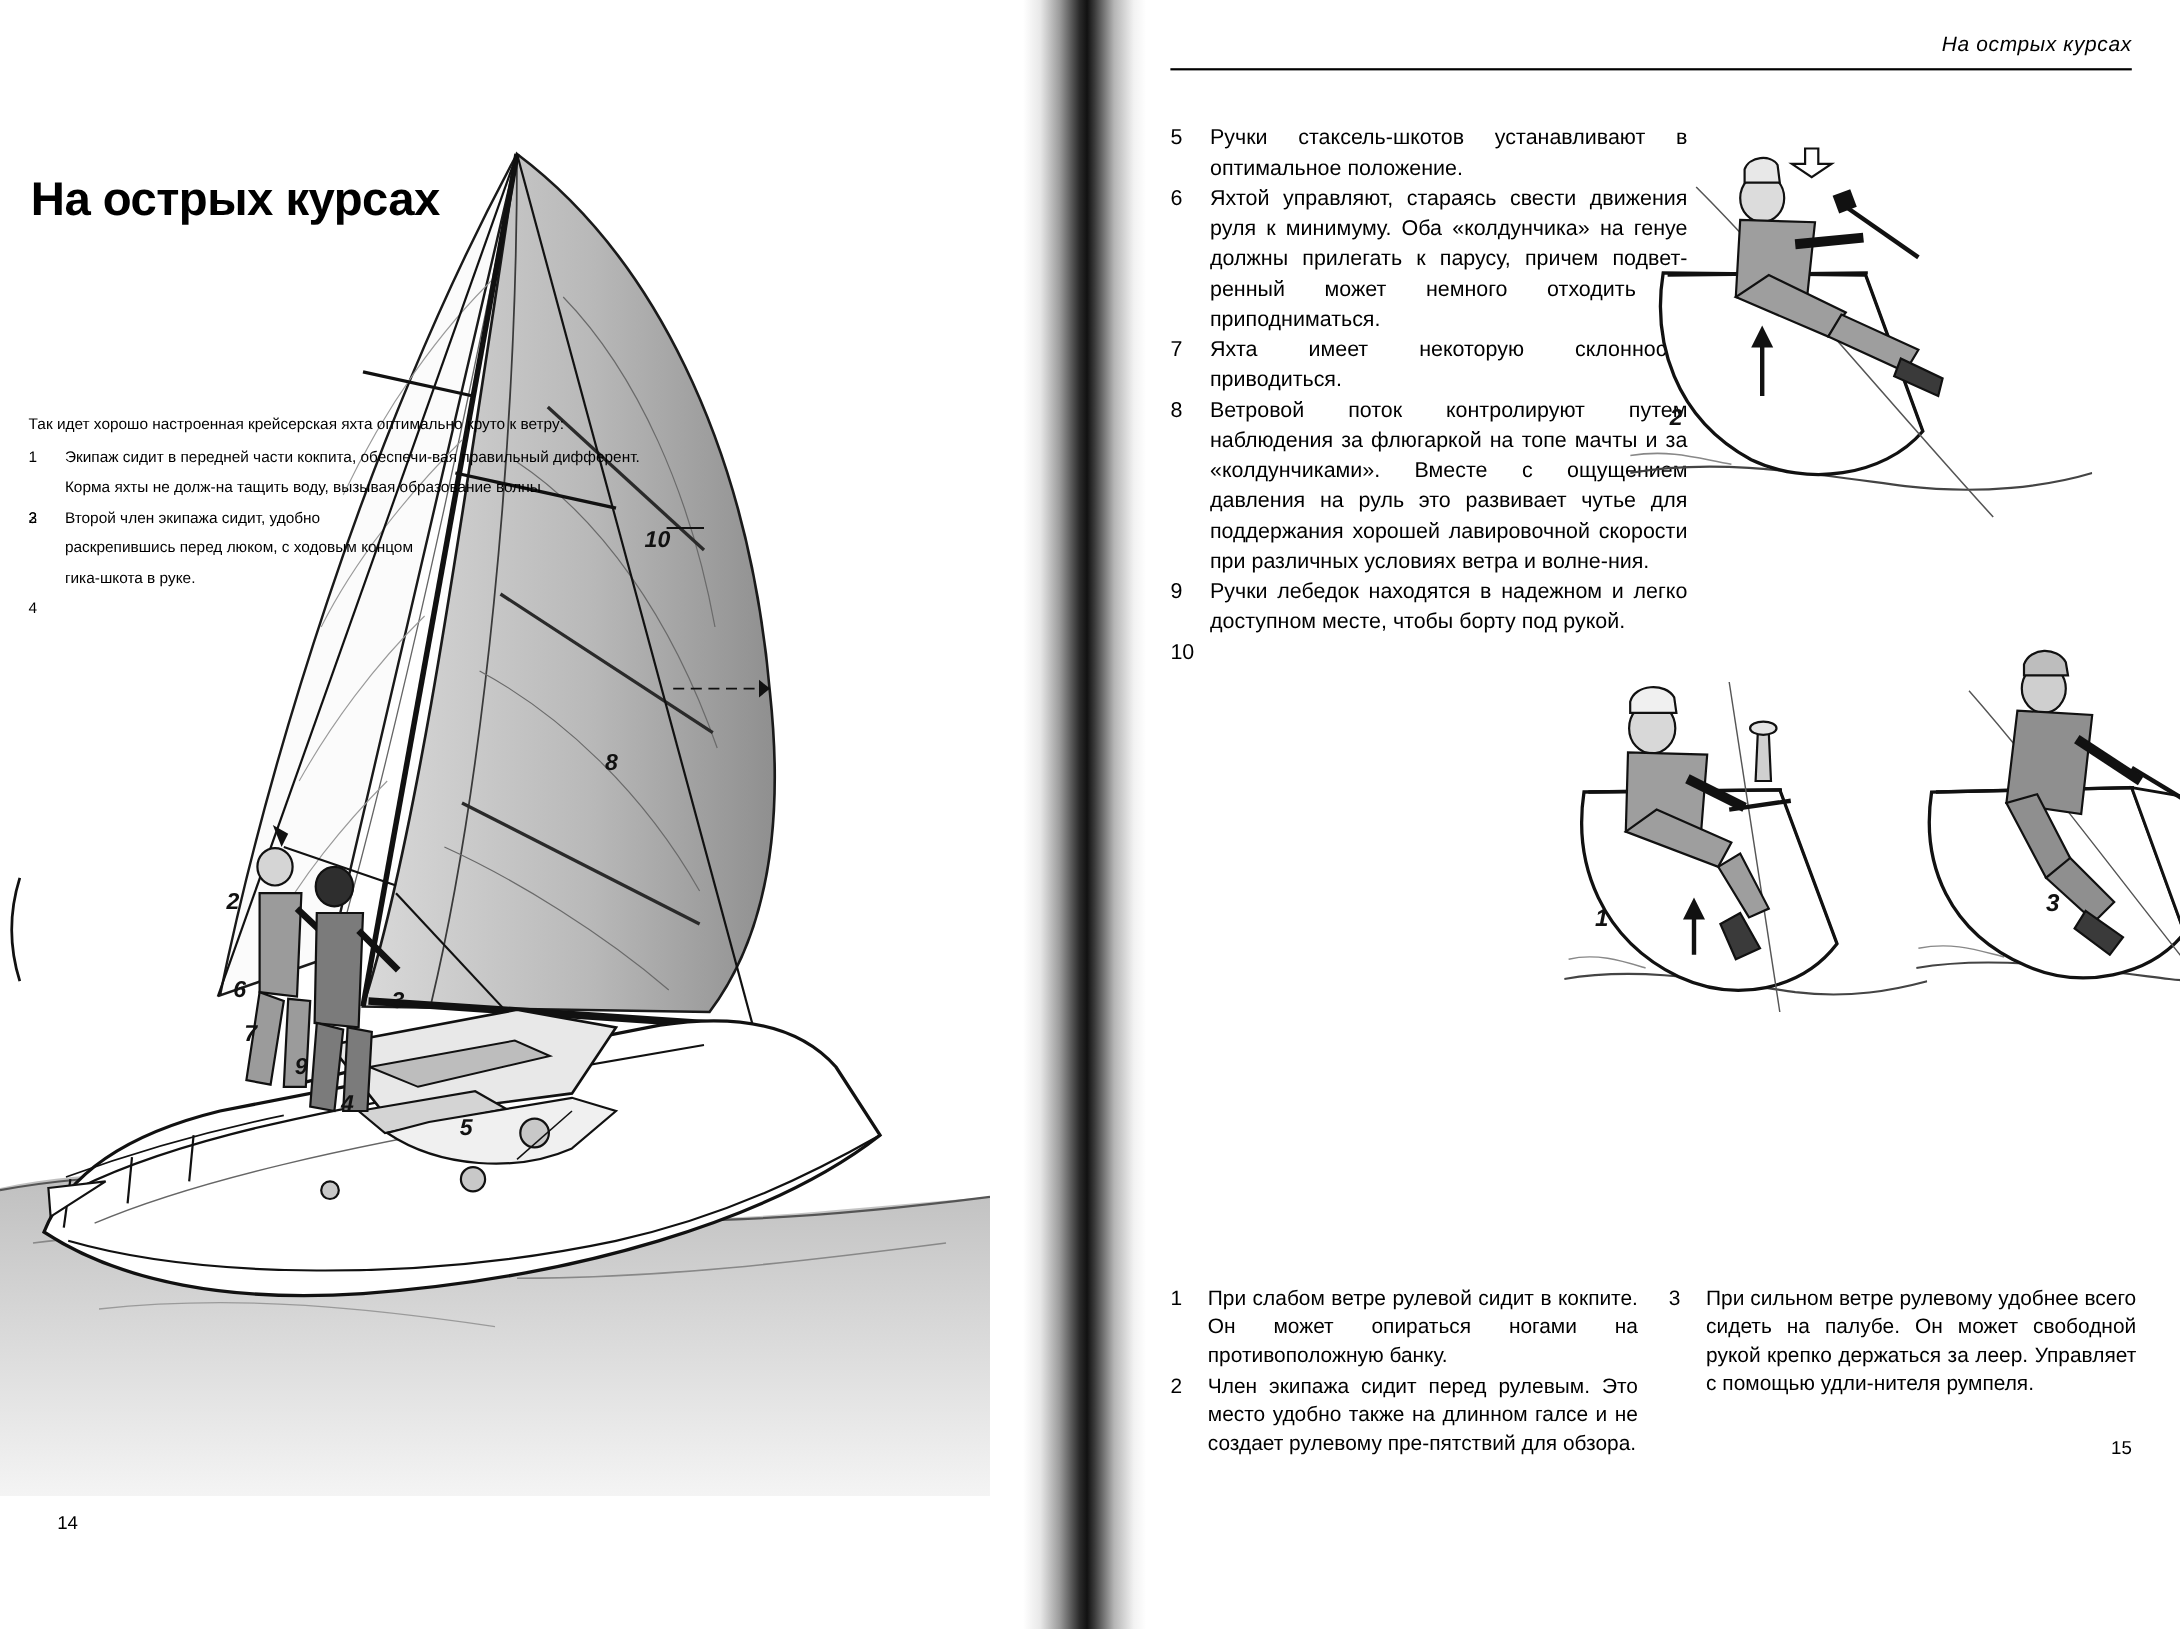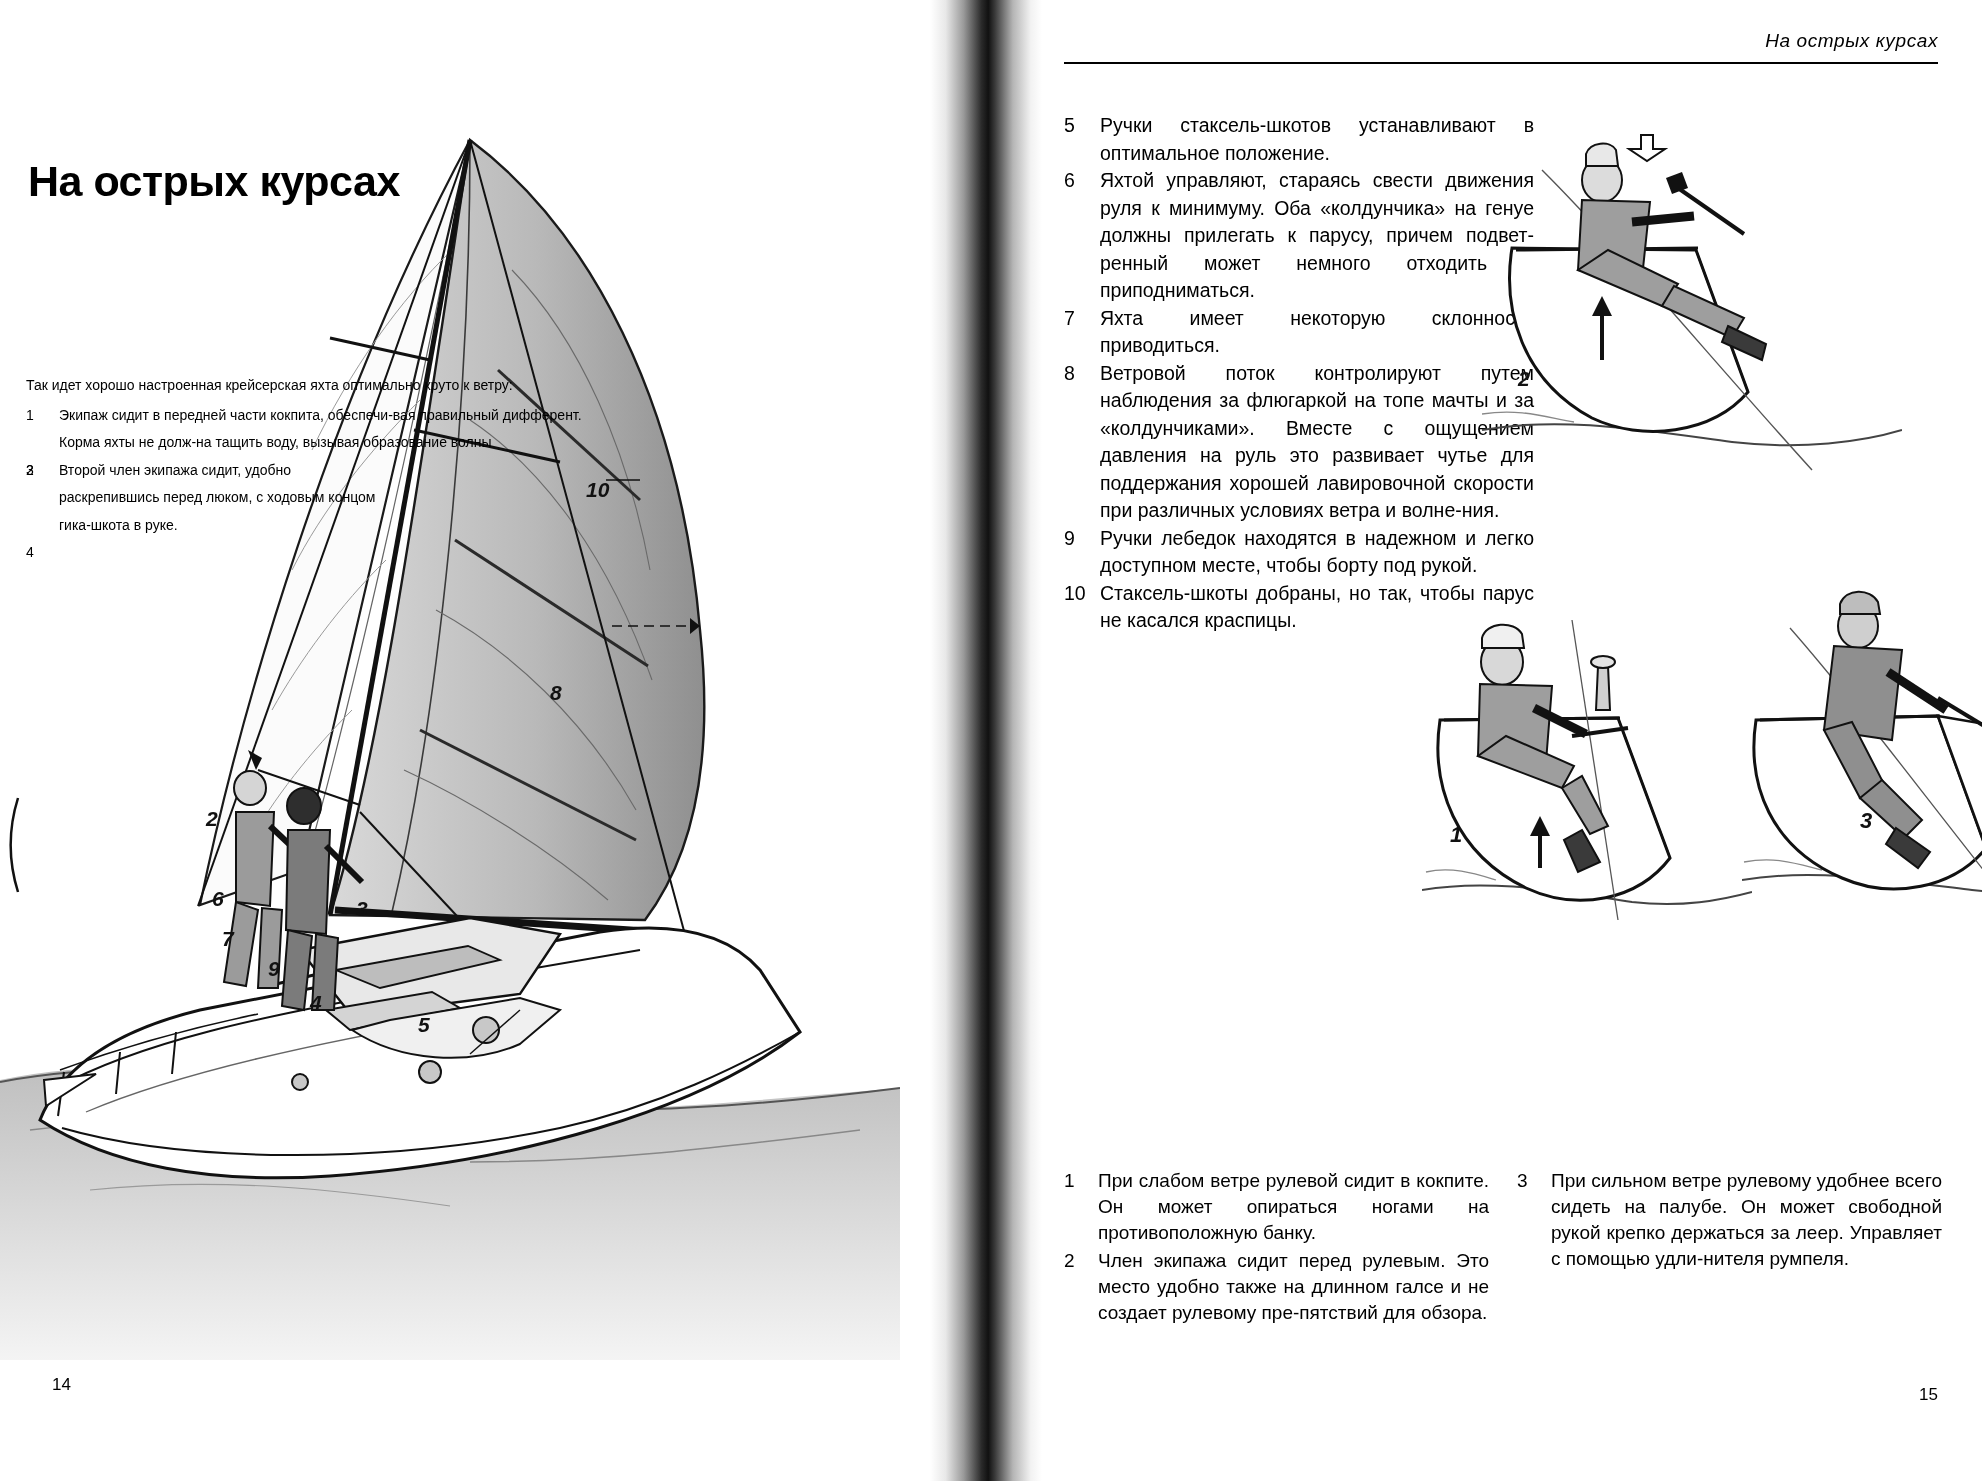--- a/index.html
+++ b/index.html
@@ -79,21 +79,21 @@
     position: absolute;
     left: 0;
     top: 0;
   }
   .folio {
     position: absolute;
     font-size: 17px;
     margin-left: 24px;
   }
   .folio-left { left: 28px; top: 1375px; }
-  .folio-right { right: 44px; top: 1385px; }
+  .folio-right { right: 44px; top: 1307px; }
 
   
   .narrow {
     width: 330px;
   }
 
   
   .yacht-wrap {
     position: absolute;
     left: 0;
@@ -350,21 +350,20 @@
         <li>
           <span class="num">8</span>
           <span>Ветровой поток контролируют путем наблюдения за флюгаркой на топе мачты и за «колдунчиками». Вместе с ощущением давления на руль это развивает чутье для поддержания хорошей лавировочной скорости при различных условиях ветра и волне-ния.</span>
         </li>
         <li>
           <span class="num">9</span>
           <span>Ручки лебедок находятся в надежном и легко доступном месте, чтобы борту под рукой.</span>
         </li>
         <li>
           <span class="num">10</span>
-          <span>Стаксель-шкоты добраны, но так, чтобы парус не касался краспицы.</span>
         </li>
       </ul>
     </div>
 
     <div class="fig fig-2">
       <svg width="420" height="360" viewBox="0 0 420 360" xmlns="http://www.w3.org/2000/svg">
 
         <path d="M0 300 C 80 286, 160 300, 250 312 C 320 320, 380 312, 420 300" fill="none" stroke="#444" stroke-width="2"></path>
         <path d="M0 284 C 40 278, 66 288, 92 292" fill="none" stroke="#888" stroke-width="1.4"></path>
 

